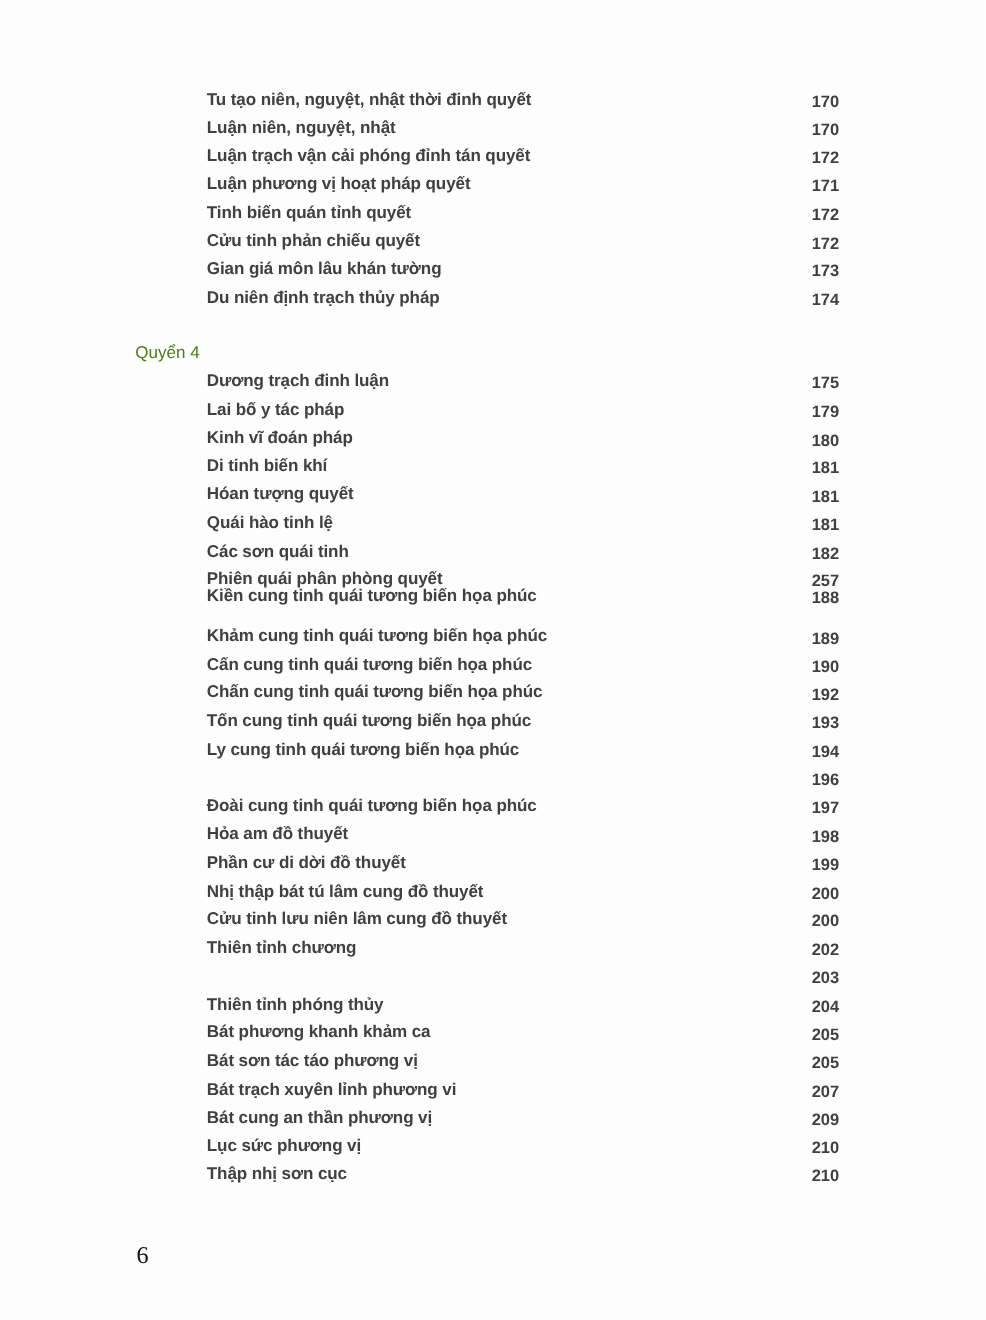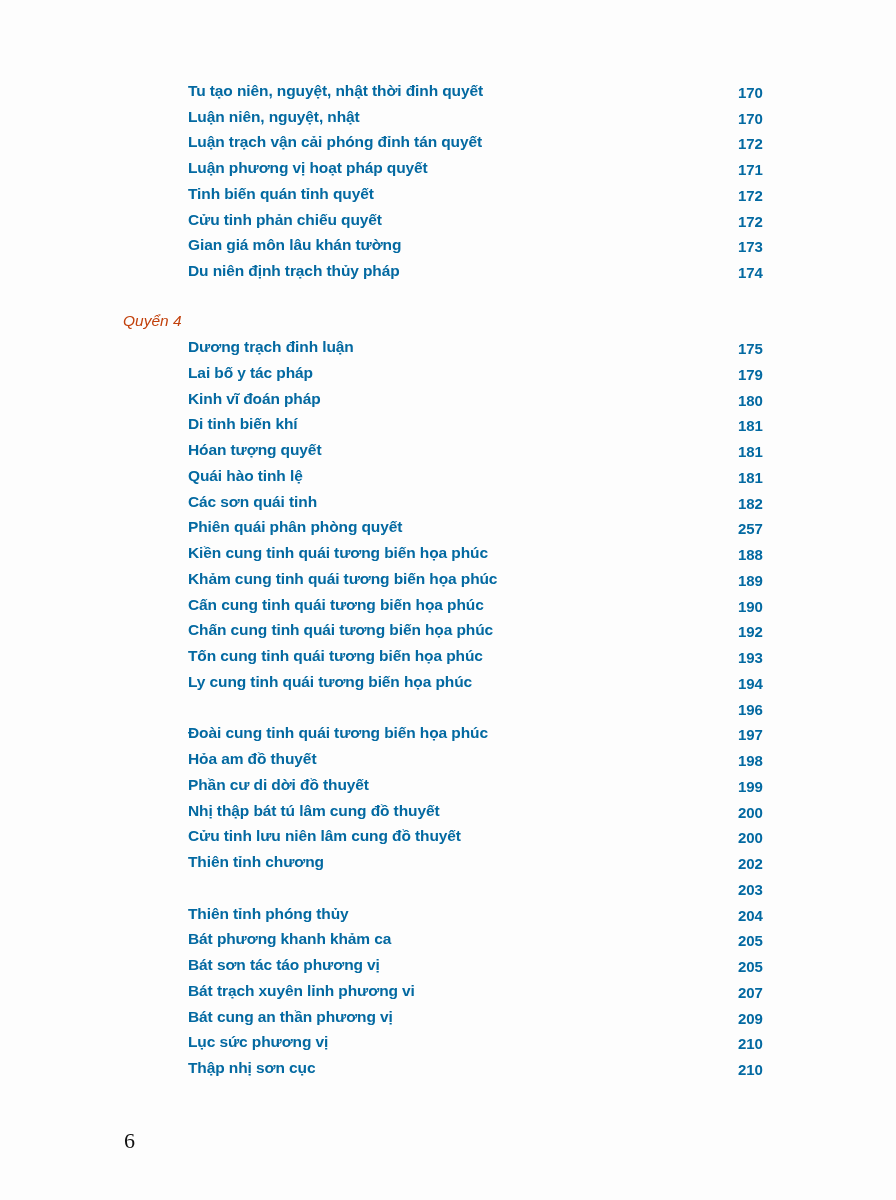--- a/index.html
+++ b/index.html
@@ -2,29 +2,29 @@
 <html><head>
   <meta charset="utf-8">
   <style>
     html, body { margin: 0; padding: 0; background: #ffffff; }
     body { width: 896px; height: 1200px; position: relative; overflow: hidden; }
     .page { position: absolute; left: 0; top: 0; width: 896px; height: 1200px; background: #fdfdfd; }
     .toc-block { position: absolute; left: 0; width: 896px; }
     .toc-row {
       position: absolute; left: 0; width: 896px; height: 22px;
       font-family: "Liberation Sans", sans-serif;
-      font-size: 15.5px; font-weight: bold; color: #0369a1;
+      font-size: 15.5px; font-weight: bold; color: #404040;
       letter-spacing: -0.1px;
     }
     .toc-title { position: absolute; left: 188px; top: 0; white-space: nowrap; line-height: 22px; }
     .toc-page { position: absolute; left: 738px; top: 2px; width: 34px; text-align: left; line-height: 22px; font-size: 15px; }
     .section-heading {
       position: absolute; left: 123px; top: 310px;
       font-family: "Liberation Sans", sans-serif;
-      font-style: italic; font-size: 15.5px; color: #c2410c; line-height: 22px;
+      font-size: 15.5px; color: #4d7c0f; line-height: 22px;
     }
     .folio {
       position: absolute; left: 124px; top: 1128px;
       font-family: "Liberation Serif", serif;
       font-size: 22px; color: #111111; line-height: 26px;
     }
   </style>
 </head>
 <body>
 
@@ -93,21 +93,21 @@
         <span class="toc-page">181</span>
       </div>
     <div class="toc-row" style="top:154.5px;">
         <span class="toc-title">Các sơn quái tinh</span>
         <span class="toc-page">182</span>
       </div>
     <div class="toc-row" style="top:180.25px;">
         <span class="toc-title">Phiên quái phân phòng quyết</span>
         <span class="toc-page">257</span>
       </div>
-    <div class="toc-row" style="top:206px;">
+    <div class="toc-row" style="top:195px;">
         <span class="toc-title">Kiền cung tinh quái tương biến họa phúc</span>
         <span class="toc-page">188</span>
       </div>
     <div class="toc-row" style="top:231.75px;">
         <span class="toc-title">Khảm cung tinh quái tương biến họa phúc</span>
         <span class="toc-page">189</span>
       </div>
     <div class="toc-row" style="top:257.5px;">
         <span class="toc-title">Cấn cung tinh quái tương biến họa phúc</span>
         <span class="toc-page">190</span>

